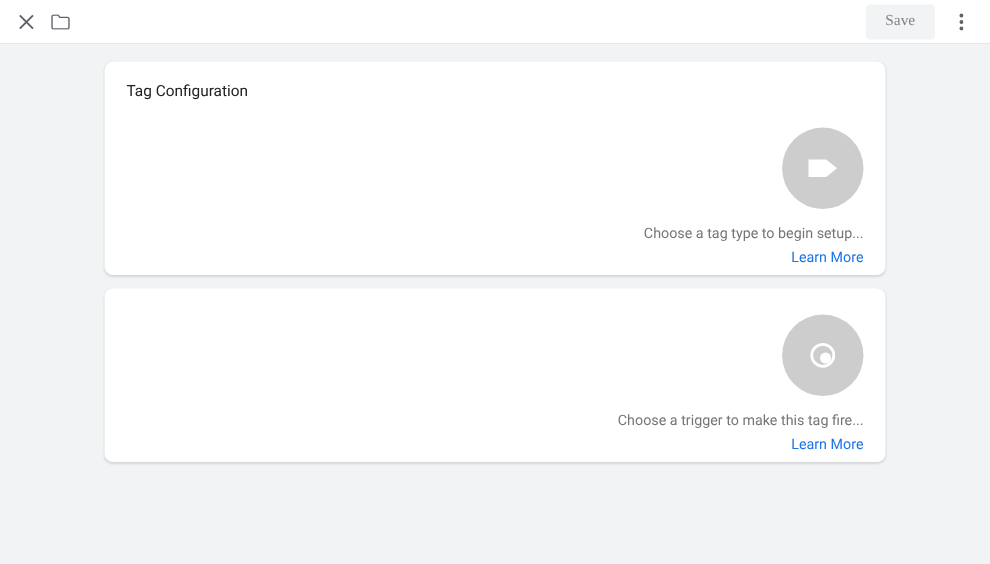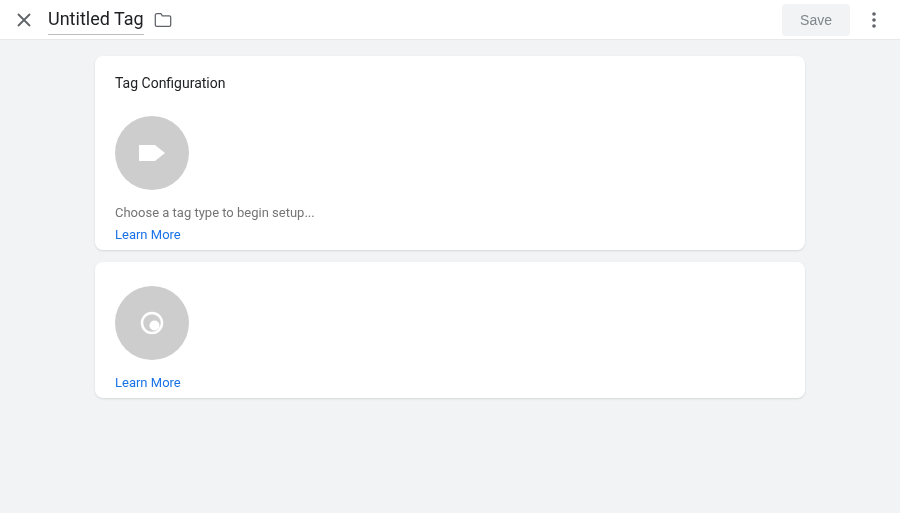--- a/index.html
+++ b/index.html
@@ -5,43 +5,42 @@
     *{box-sizing:border-box;margin:0;padding:0;}
     body{font-family:Roboto,"Helvetica Neue",Arial,sans-serif;background:#fff;color:#202124;font-size:14px;line-height:1.4;}
     .app{width:900px;height:513px;position:relative;overflow:hidden;}
     .header{height:40px;border-bottom:1px solid #e8e8e8;display:flex;align-items:center;padding:0 10px 0 12px;background:#fff;}
     .close-btn{width:24px;height:24px;display:flex;align-items:center;justify-content:center;color:#5f6368;cursor:pointer;}
     .close-btn svg{width:14px;height:14px;}
     .title{margin-left:12px;font-size:18px;color:#202124;border-bottom:1px solid #bdbdbd;line-height:28px;padding-bottom:1px;font-weight:400;}
     .folder-icon{margin-left:10px;color:#5f6368;display:flex;align-items:center;}
     .folder-icon svg{width:18px;height:14px;}
     .spacer{flex:1;}
-    .save-btn{height:32px;padding:0 18px;border:none;border-radius:4px;background:#f1f3f4;color:#80868b;font-size:14px;font-family:Liberation Sans, sans-serif;margin-right:8px;}
+    .save-btn{height:32px;padding:0 18px;border:none;border-radius:4px;background:#f1f3f4;color:#80868b;font-size:14px;font-family:Liberation Serif, serif;margin-right:8px;}
     .more-btn{width:32px;height:32px;display:flex;align-items:center;justify-content:center;color:#5f6368;cursor:pointer;border-radius:50%;}
     .more-btn svg{width:4px;height:16px;}
     .content-bg{background:#f1f3f4;height:473px;padding-top:16px;overflow:hidden;}
     .panel{width:710px;margin:0 auto 12px;background:#fff;border-radius:8px;box-shadow:0 1px 2px rgba(60,64,67,0.15);padding:18px 20px 6px;}
     .panel-title{font-size:14px;color:#202124;font-weight:400;margin-bottom:16px;}
-    .panel-body{display:flex;flex-direction:column;align-items:flex-start;}
+    .panel-body{display:flex;flex-direction:column;align-items:flex-end;}
     .placeholder-circle{width:74px;height:74px;border-radius:50%;background:#cdcdcd;display:flex;align-items:center;justify-content:center;margin:6px 0 14px;}
     .placeholder-circle svg{fill:#fff;}
     .panel-desc{color:#757575;font-size:13px;margin-bottom:4px;}
     .panel-link{color:#1a73e8;font-size:13px;text-decoration:none;cursor:pointer;}
   </style>
 </head>
 <body>
 
 <div class="app">
   <div class="header">
     <div class="close-btn">
       <svg viewBox="0 0 14 14">
           <path stroke="#5f6368" stroke-width="1.8" fill="none" d="M1 1 L13 13 M13 1 L1 13"></path>
         </svg>
     </div>
-    <div class="title">Untitled Tag</div>
     <div class="folder-icon">
       <svg viewBox="0 0 24 20">
           <path fill="none" stroke="#5f6368" stroke-width="1.8" d="M1 3 L1 17 C1 18 2 19 3 19 L21 19 C22 19 23 18 23 17 L23 6 C23 5 22 4 21 4 L11 4 L9 1 L3 1 C2 1 1 2 1 3 Z"></path>
         </svg>
     </div>
     <div class="spacer"></div>
     <button class="save-btn">Save</button>
     <div class="more-btn">
       <svg viewBox="0 0 4 16">
           <circle cx="2" cy="2" r="1.8" fill="#5f6368"></circle>
@@ -67,18 +66,19 @@
     </div>
 
     <div class="panel">
       <div class="panel-body">
         <div class="placeholder-circle">
           <svg width="26" height="26" viewBox="0 0 26 26">
               <circle cx="13" cy="13" r="10" fill="none" stroke="#fff" stroke-width="2.5"></circle>
               <circle cx="15.5" cy="15.5" r="5" fill="#fff"></circle>
             </svg>
         </div>
+        <div class="panel-desc">Choose a trigger to make this tag fire...</div>
         <a class="panel-link">Learn More</a>
       </div>
     </div>
 
   </div>
 </div>
 
 </body></html>

